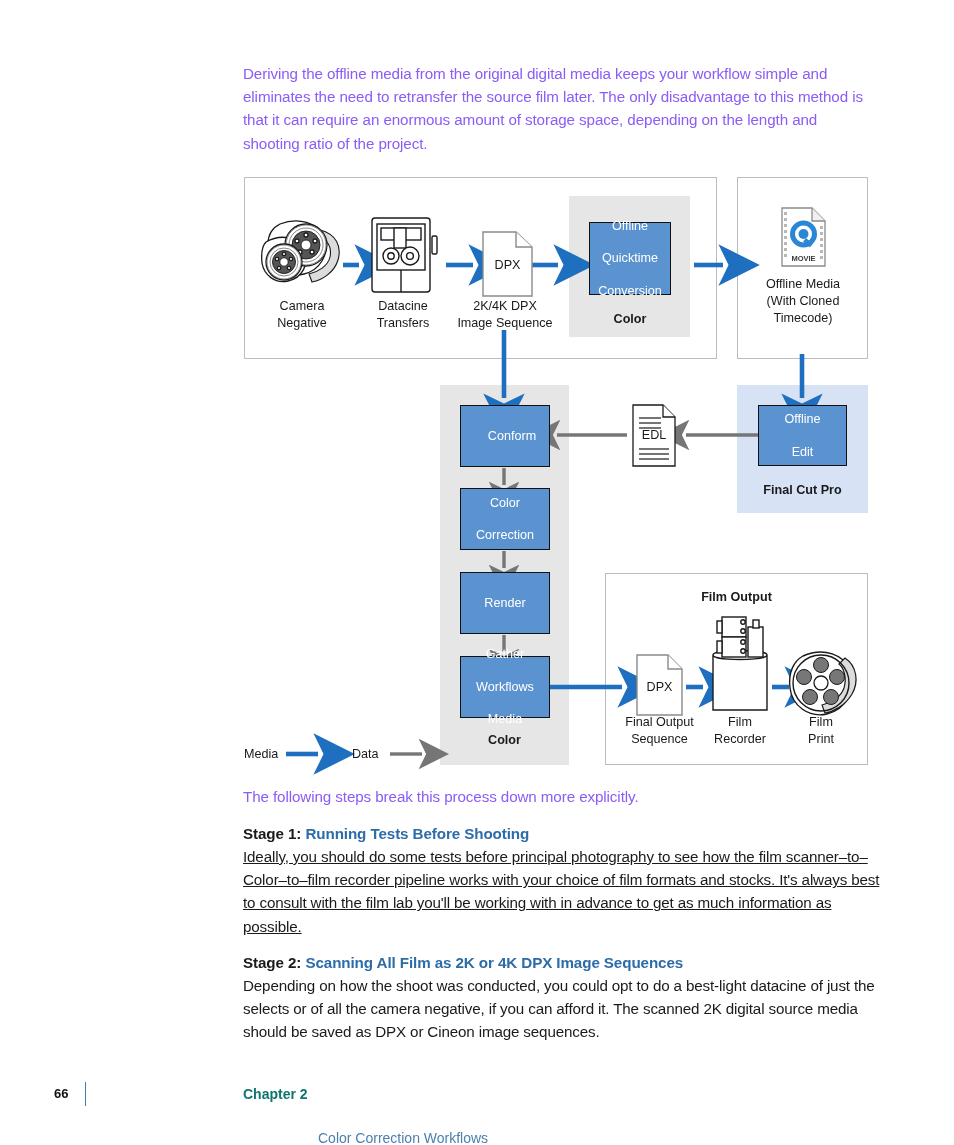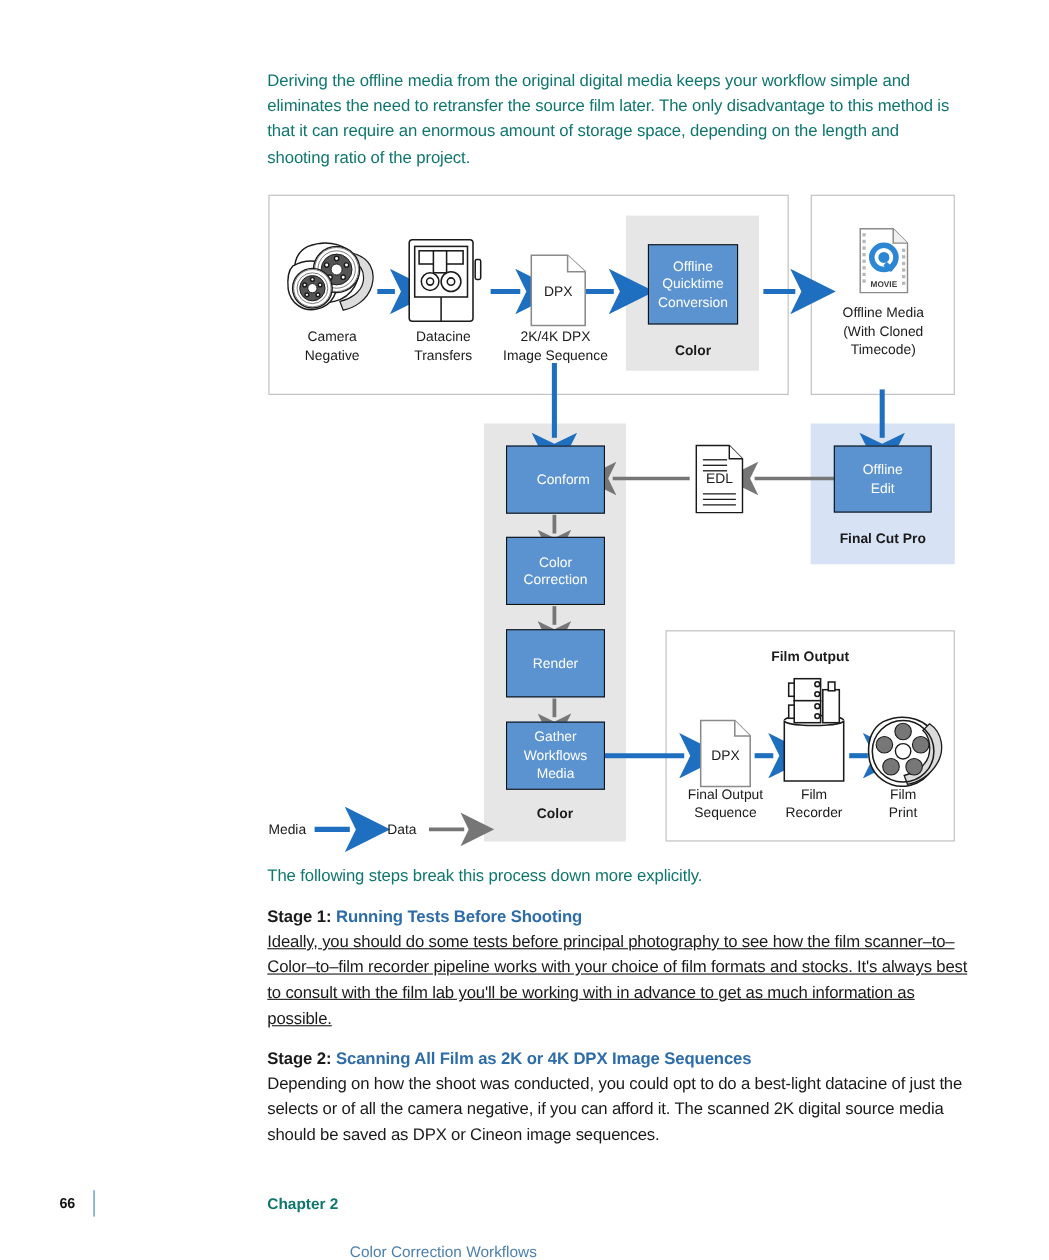--- a/index.html
+++ b/index.html
@@ -20,21 +20,21 @@
     inset: 0;
   }
 
   
   .para {
     position: absolute;
     left: 243px;
     width: 632px;
     font-size: 15.2px;
     line-height: 23.2px;
-    color: #0f766e;
+    color: #8b5cf6;
     letter-spacing: -0.1px;
   }
   .p-intro { top: 62px; }
   .p-follow { top: 785px; }
 
   .stage-head {
     position: absolute;
     left: 243px;
     width: 640px;
     font-size: 15.2px;
@@ -112,20 +112,21 @@
   .dg-box-label {
     position: absolute;
     display: flex;
     align-items: center;
     justify-content: center;
     text-align: center;
     color: #ffffff;
     font-size: 12.6px;
     line-height: 16.5px;
     box-sizing: border-box;
+    gap: 16px;
   }
   .node-box {
     position: absolute;
     background: #5b93d1;
     border: 1.4px solid #111111;
     box-sizing: border-box;
   }
   .panel {
     position: absolute;
     box-sizing: border-box;

